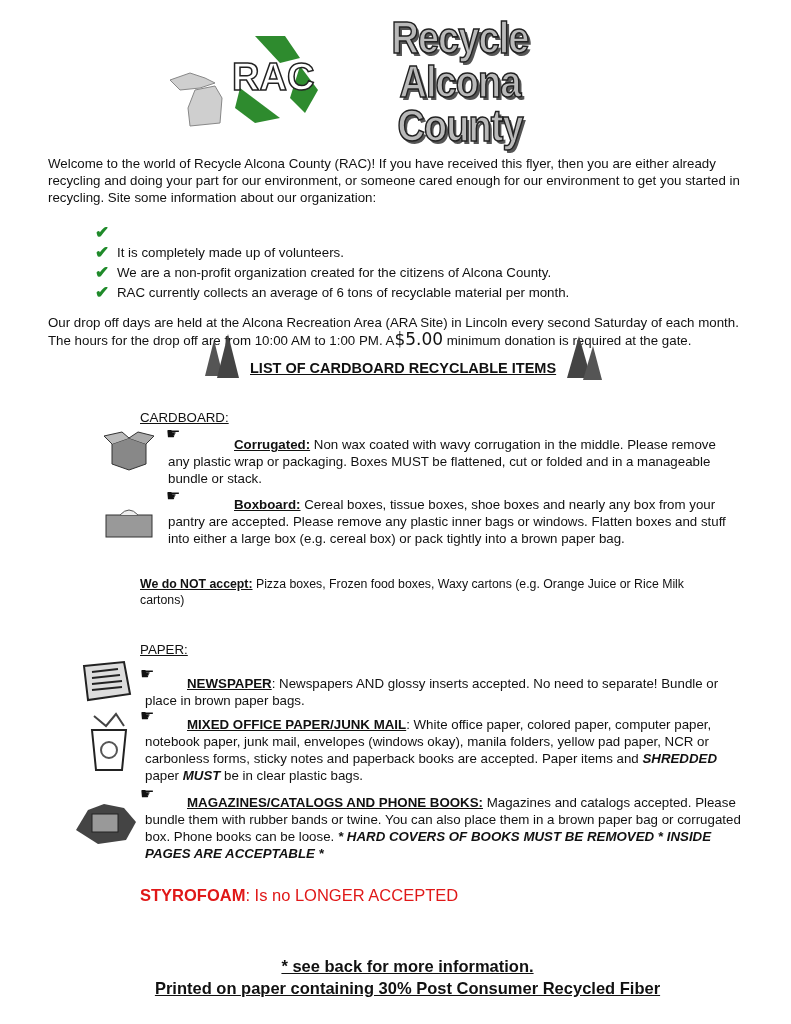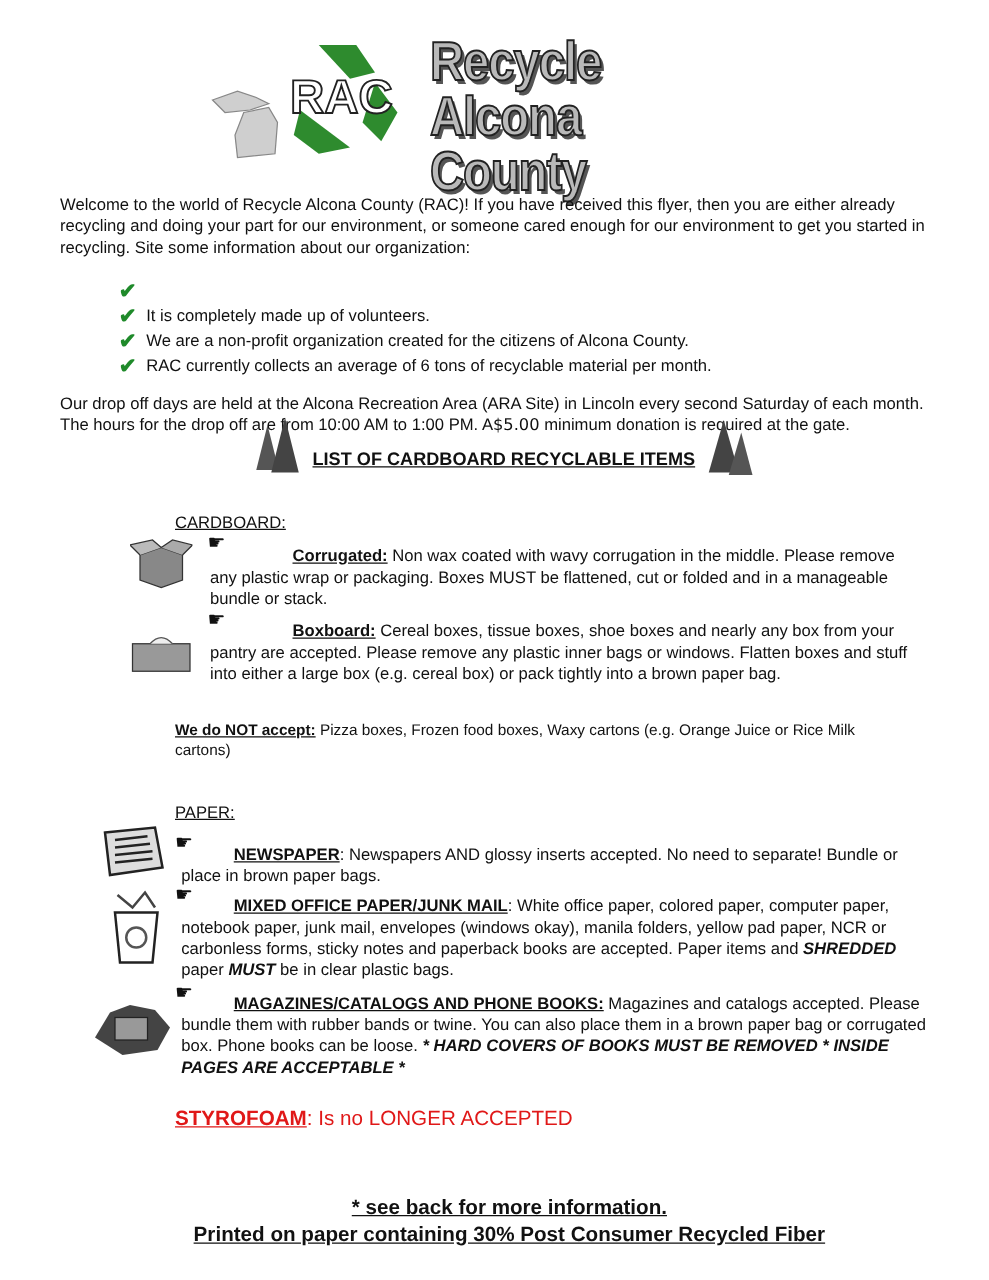--- a/index.html
+++ b/index.html
@@ -1,20 +1,20 @@
 <!DOCTYPE html>
 <html><head>
 <meta charset="utf-8">
 <style>
   html, body { margin: 0; padding: 0; background: #fff; }
   body { width: 791px; height: 1024px; position: relative; overflow: hidden;
          font-family: "Liberation Sans", sans-serif; color: #111; font-size: 13.3px; }
   .abs { position: absolute; }
   .logo { left: 160px; top: 28px; width: 170px; height: 100px; }
-  .title-wrap { left: 325px; top: 28px; width: 270px; text-align: left; }
+  .title-wrap { left: 325px; top: 16px; width: 270px; text-align: center; }
   .title-line { font-family: "Liberation Sans", sans-serif; font-weight: bold; font-size: 44px;
                 line-height: 44px; color: #b9b9b9; letter-spacing: -1px;
                 -webkit-text-stroke: 1.6px #222;
                 text-shadow: 3px 3px 0 #555; transform: scaleX(0.86); transform-origin: center; }
   .para { left: 48px; width: 700px; line-height: 17px; }
   .checks { left: 95px; top: 222px; }
   .check-row { height: 20px; display: flex; align-items: center; }
   .check-mark { color: #1f8a2a; font-weight: bold; font-size: 17px; width: 22px; }
   .heading-list { left: 250px; top: 360px; font-weight: bold; font-size: 14.5px; text-decoration: underline; }
   .tree { width: 38px; height: 48px; }
@@ -57,21 +57,21 @@
       <span class="check-mark">✔</span>
       <span>We are a non-profit organization created for the citizens of Alcona County.</span>
     </div>
   <div class="check-row">
       <span class="check-mark">✔</span>
       <span>RAC currently collects an average of 6 tons of recyclable material per month.</span>
     </div>
 </div>
 
 <div class="abs para" style="top:314px">
-  <span>Our drop off days are held at the Alcona Recreation Area (ARA Site) in Lincoln every second Saturday of each month.  The hours for the drop off are from 10:00 AM to 1:00 PM.  A</span><span style="font-family:'DejaVu Sans',sans-serif;font-size:13px">$5.00</span><span> minimum donation is required at the gate.</span>
+  <span>Our drop off days are held at the Alcona Recreation Area (ARA Site) in Lincoln every second Saturday of each month.  The hours for the drop off are from 10:00 AM to 1:00 PM.  A</span><span style="font-family:'DejaVu Sans',sans-serif;font-size:17px">$5.00</span><span> minimum donation is required at the gate.</span>
 </div>
 
 <svg class="abs tree" style="left:202px;top:332px" viewBox="0 0 38 48">
   <path d="M12 8 L3 44 L21 44 Z" fill="#555"></path>
     <path d="M26 2 L15 46 L37 46 Z" fill="#444"></path>
 </svg>
 <div class="abs heading-list">LIST OF CARDBOARD RECYCLABLE ITEMS</div>
 <svg class="abs tree" style="left:565px;top:334px" viewBox="0 0 38 48">
   <path d="M14 2 L2 44 L26 44 Z" fill="#444"></path>
     <path d="M28 12 L18 46 L37 46 Z" fill="#555"></path>
@@ -113,16 +113,16 @@
 <span class="abs hand" style="left:140px;top:706px">☛</span>
 <div class="abs item" style="left:145px;width:600px;top:716px;text-indent:42px"><span class="lbl">MIXED OFFICE PAPER/JUNK MAIL</span><span>:  White office paper, colored paper, computer paper, notebook paper, junk mail, envelopes (windows okay), manila folders, yellow pad paper, NCR or carbonless forms, sticky notes and paperback books are accepted.  Paper items and </span><b><i>SHREDDED</i></b><span> paper </span><b><i>MUST</i></b><span> be in clear plastic bags.</span></div>
 
 <svg class="abs" style="left:74px;top:800px" width="64" height="46" viewBox="0 0 64 46">
   <path d="M2 30 L14 10 L30 4 L50 8 L62 22 L52 40 L24 44 Z" fill="#444"></path>
     <rect x="18" y="14" width="26" height="18" fill="#999" stroke="#222"></rect>
 </svg>
 <span class="abs hand" style="left:140px;top:784px">☛</span>
 <div class="abs item" style="left:145px;width:600px;top:794px;text-indent:42px"><span class="lbl">MAGAZINES/CATALOGS AND PHONE BOOKS:</span><span>  Magazines and catalogs accepted.  Please bundle them with rubber bands or twine.   You can also place them in a brown paper bag or corrugated box.  Phone books can be loose.  </span><b><i>* HARD COVERS OF BOOKS MUST BE REMOVED *  INSIDE PAGES ARE ACCEPTABLE *</i></b></div>
 
-<div class="abs red" style="left:140px;top:886px;font-size:16.5px"><span style="font-weight:bold;text-decoration:underline">STYROFOAM</span><span>:  Is no LONGER ACCEPTED</span></div>
+<div class="abs red" style="left:140px;top:886px;font-size:16.5px"><span style="font-weight:bold;">STYROFOAM</span><span>:  Is no LONGER ACCEPTED</span></div>
 
 <div class="abs foot" style="left:12px;top:957px">* see back for more information.</div>
 <div class="abs foot" style="left:12px;top:979px">Printed on paper containing 30% Post Consumer Recycled Fiber</div>
 
 </body></html>

